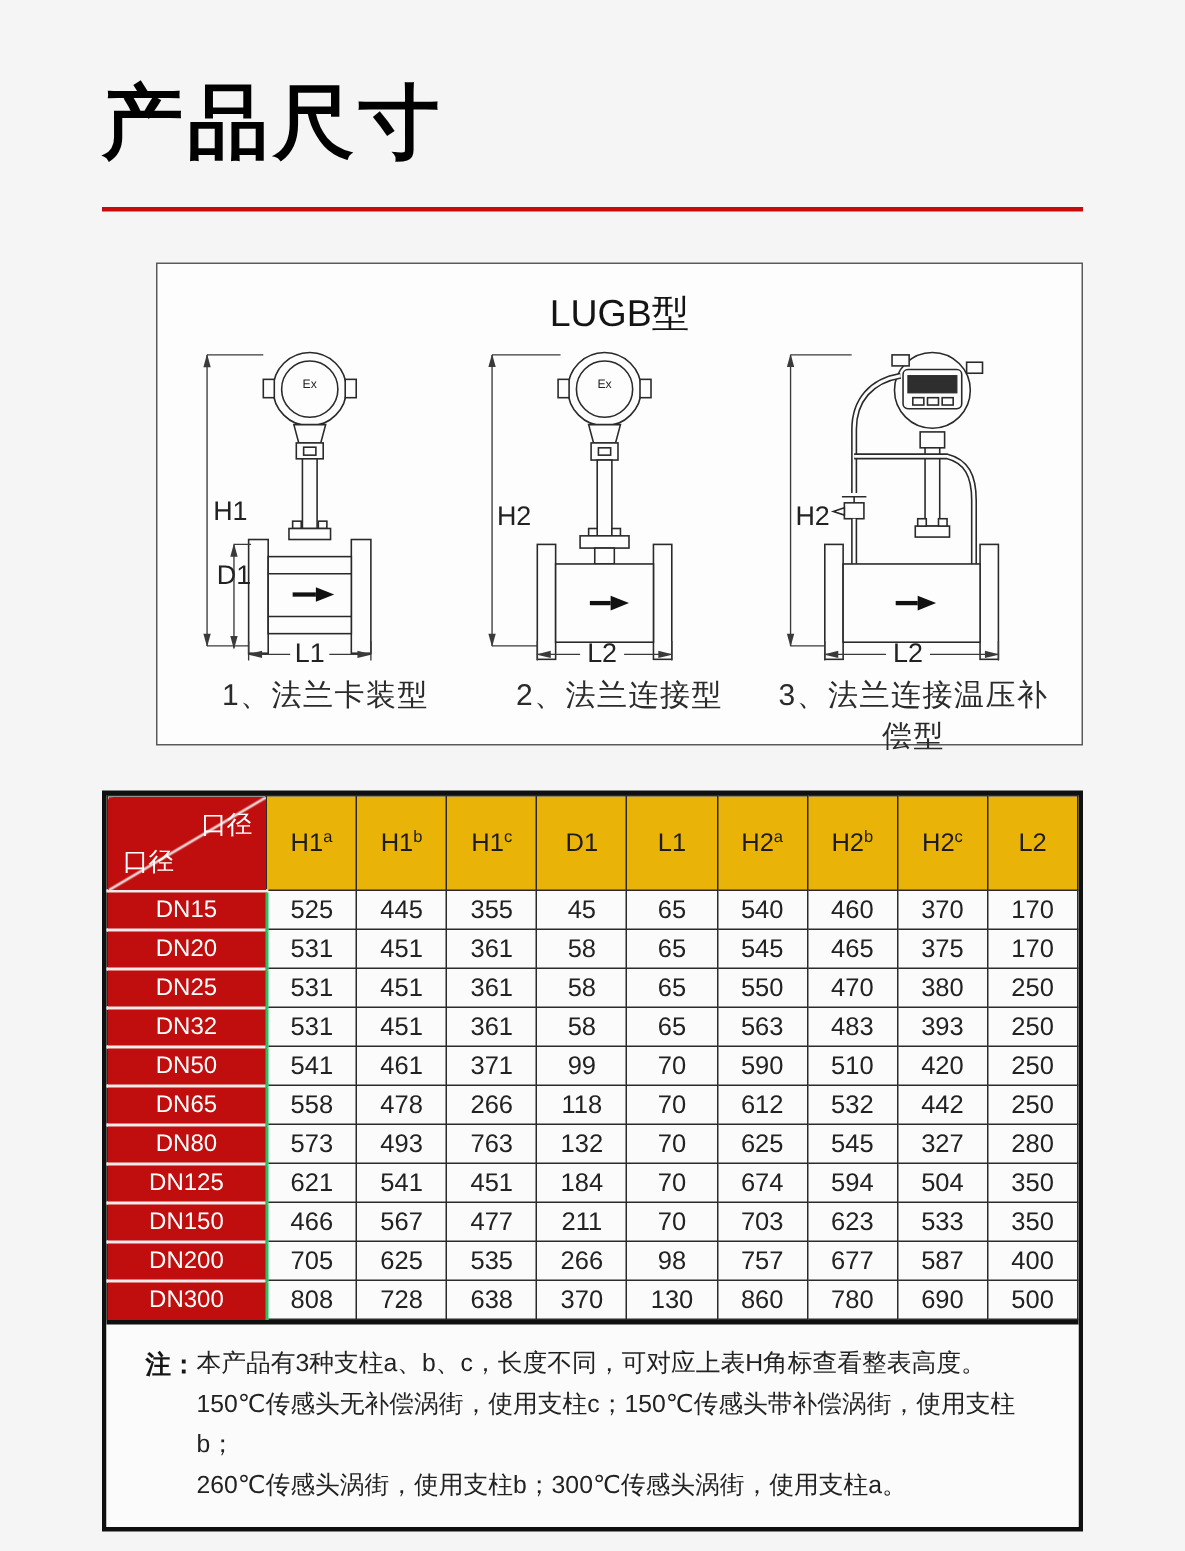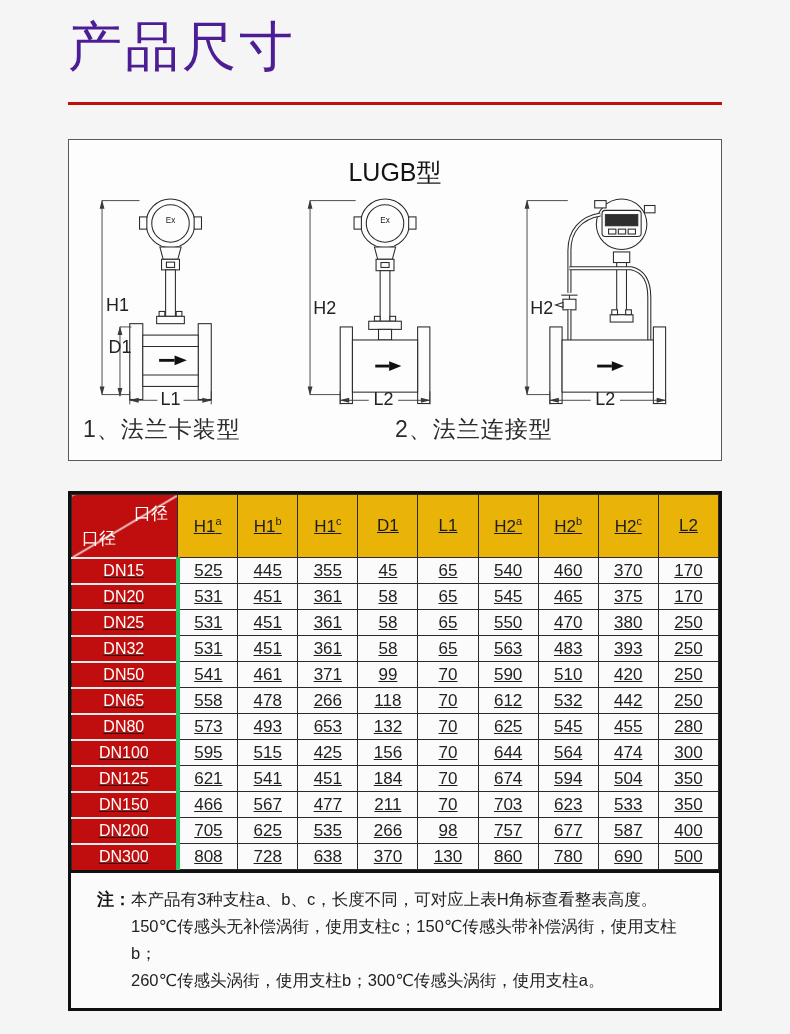--- a/index.html
+++ b/index.html
@@ -7,71 +7,71 @@
   body {
     background:#f5f5f5;
     font-family:"Liberation Sans","DejaVu Sans",sans-serif;
     color:#1a1a1a;
     width:790px; height:1034px; overflow:hidden;
   }
   .page { width:790px; height:1034px; padding:14px 68px 0 68px; position:relative; }
 
   
   .page-title {
-    font-size:54px; font-weight:400; letter-spacing:3px; color:#4c1d95;
-    line-height:64px; height:64px;
+    font-size:54px; font-weight:700; letter-spacing:3px; color:#000000;
+    line-height:64px; height:64px;margin-top:36px;
   }
   .title-rule { height:3px; background:#c40c0c; margin-top:24px; width:100%; }
 
   
   .diagram-panel {
     margin-top:34px; height:322px; background:#fdfdfd;
-    border:1px solid #5a5a5a; padding:0 14px; position:relative;
+    border:1px solid #5a5a5a; padding:0 14px; position:relative;margin-left:36px;
   }
   .panel-title { text-align:center; font-size:25px; color:#141414; padding-top:16px; height:50px; }
   .diagrams { display:flex; justify-content:space-between; align-items:flex-start; height:220px; padding:0 6px; }
   .diagrams figure { display:block; }
   .diagrams svg { display:block; height:216px; }
   .captions { display:flex; margin-top:4px; }
-  .captions span { flex:1; text-align:left; font-size:23px; color:#2b2b2b; letter-spacing:1px; }
+  .captions span { flex:1; text-align:center; font-size:20px; color:#2b2b2b; letter-spacing:1px; }
 
   svg .ln   { stroke:#2a2a2a; stroke-width:1.3; fill:none; }
   svg .fill { stroke:#2a2a2a; stroke-width:1.3; fill:#fdfdfd; }
   svg .dim  { stroke:#3a3a3a; stroke-width:1.1; fill:none; }
   svg .arr  { fill:#3a3a3a; stroke:none; }
   svg .dimtxt { font-size:22px; fill:#222; font-family:"Liberation Sans",sans-serif; }
   svg .extxt  { font-size:10px; fill:#222; font-family:"Liberation Sans",sans-serif; }
   svg .tube-o { stroke:#2a2a2a; stroke-width:5; fill:none; }
   svg .tube-i { stroke:#fdfdfd; stroke-width:2.4; fill:none; }
   svg .flow   { stroke:#111; stroke-width:3.5; }
   svg .flowhead { fill:#111; stroke:none; }
   svg .lcd { fill:#2e2e2e; stroke:#2a2a2a; }
 
   
   .spec-wrap { margin-top:30px; border:3px solid #101010; background:#fbfbfb; }
-  table { border-collapse:collapse; width:100%; table-layout:fixed;text-decoration:underline; }
+  table { border-collapse:collapse; width:100%; table-layout:fixed; }
   col.c-dn { width:16.4%; }
   thead th { height:63px; font-size:17px; font-weight:400; color:#1c1c1c;
              border:1px solid #2b2b2b; background:#eab308; }
   thead th sup { font-size:11px; }
   th.corner {
     background:
       linear-gradient(to bottom right,
         rgba(0,0,0,0) calc(50% - 1.4px),
         #f3dcdc calc(50% - 0.3px),
         #f3dcdc calc(50% + 0.3px),
         rgba(0,0,0,0) calc(50% + 1.4px)),
       #c00d0d;
     position:relative; border:1px solid #2b2b2b; border-bottom:2px solid #efe9e9;
   }
   th.corner .c-top    { position:absolute; top:7px; right:9px;  color:#fff; font-size:17px; }
   th.corner .c-bottom { position:absolute; bottom:7px; left:10px; color:#fff; font-size:17px; }
   tbody th {
     background:#c00d0d; color:#fff; font-size:16px; font-weight:400;
-    border-left:1px solid #2b2b2b; border-right:4px solid #22c55e;
+    border-left:1px solid #2b2b2b; border-right:2px solid #22c55e;
     border-top:2px solid #f0eaea; border-bottom:none; height:26px;
   }
   tbody td {
     text-align:center; font-size:17px; color:#222;
     border:1px solid #2b2b2b; height:26px; background:#fbfbfb;
   }
 
   
   .note { border-top:3px solid #101010; padding:13px 18px 14px 26px; display:flex; background:#fbfbfb; }
   .note-label { font-weight:700; font-size:17px; line-height:27px; white-space:nowrap; color:#161616; }
@@ -232,20 +232,21 @@
           <polygon class="arr" points="43,258 55,255 55,261"></polygon>
           <polygon class="arr" points="187,258 175,255 175,261"></polygon>
           <text class="dimtxt" x="112" y="264" text-anchor="middle">L2</text>
         </svg>
       </figure>
     </div>
 
     <div class="captions">
       <span>1、法兰卡装型</span>
       <span>2、法兰连接型</span>
+      <span>3、法兰连接温压补偿型</span>
     </div>
   </div>
 
   <div class="spec-wrap">
     <table>
       <colgroup>
           <col class="c-dn">
         </colgroup>
       <thead>
         <tr>
@@ -334,39 +335,27 @@
             <td>70</td>
             <td>612</td>
             <td>532</td>
             <td>442</td>
             <td>250</td>
           </tr>
           <tr>
             <th>DN80</th>
             <td>573</td>
             <td>493</td>
-            <td>653</td>
+            <td>763</td>
             <td>132</td>
             <td>70</td>
             <td>625</td>
             <td>545</td>
-            <td>455</td>
+            <td>327</td>
             <td>280</td>
-          </tr>
-          <tr>
-            <th>DN100</th>
-            <td>595</td>
-            <td>515</td>
-            <td>425</td>
-            <td>156</td>
-            <td>70</td>
-            <td>644</td>
-            <td>564</td>
-            <td>474</td>
-            <td>300</td>
           </tr>
           <tr>
             <th>DN125</th>
             <td>621</td>
             <td>541</td>
             <td>451</td>
             <td>184</td>
             <td>70</td>
             <td>674</td>
             <td>594</td>

